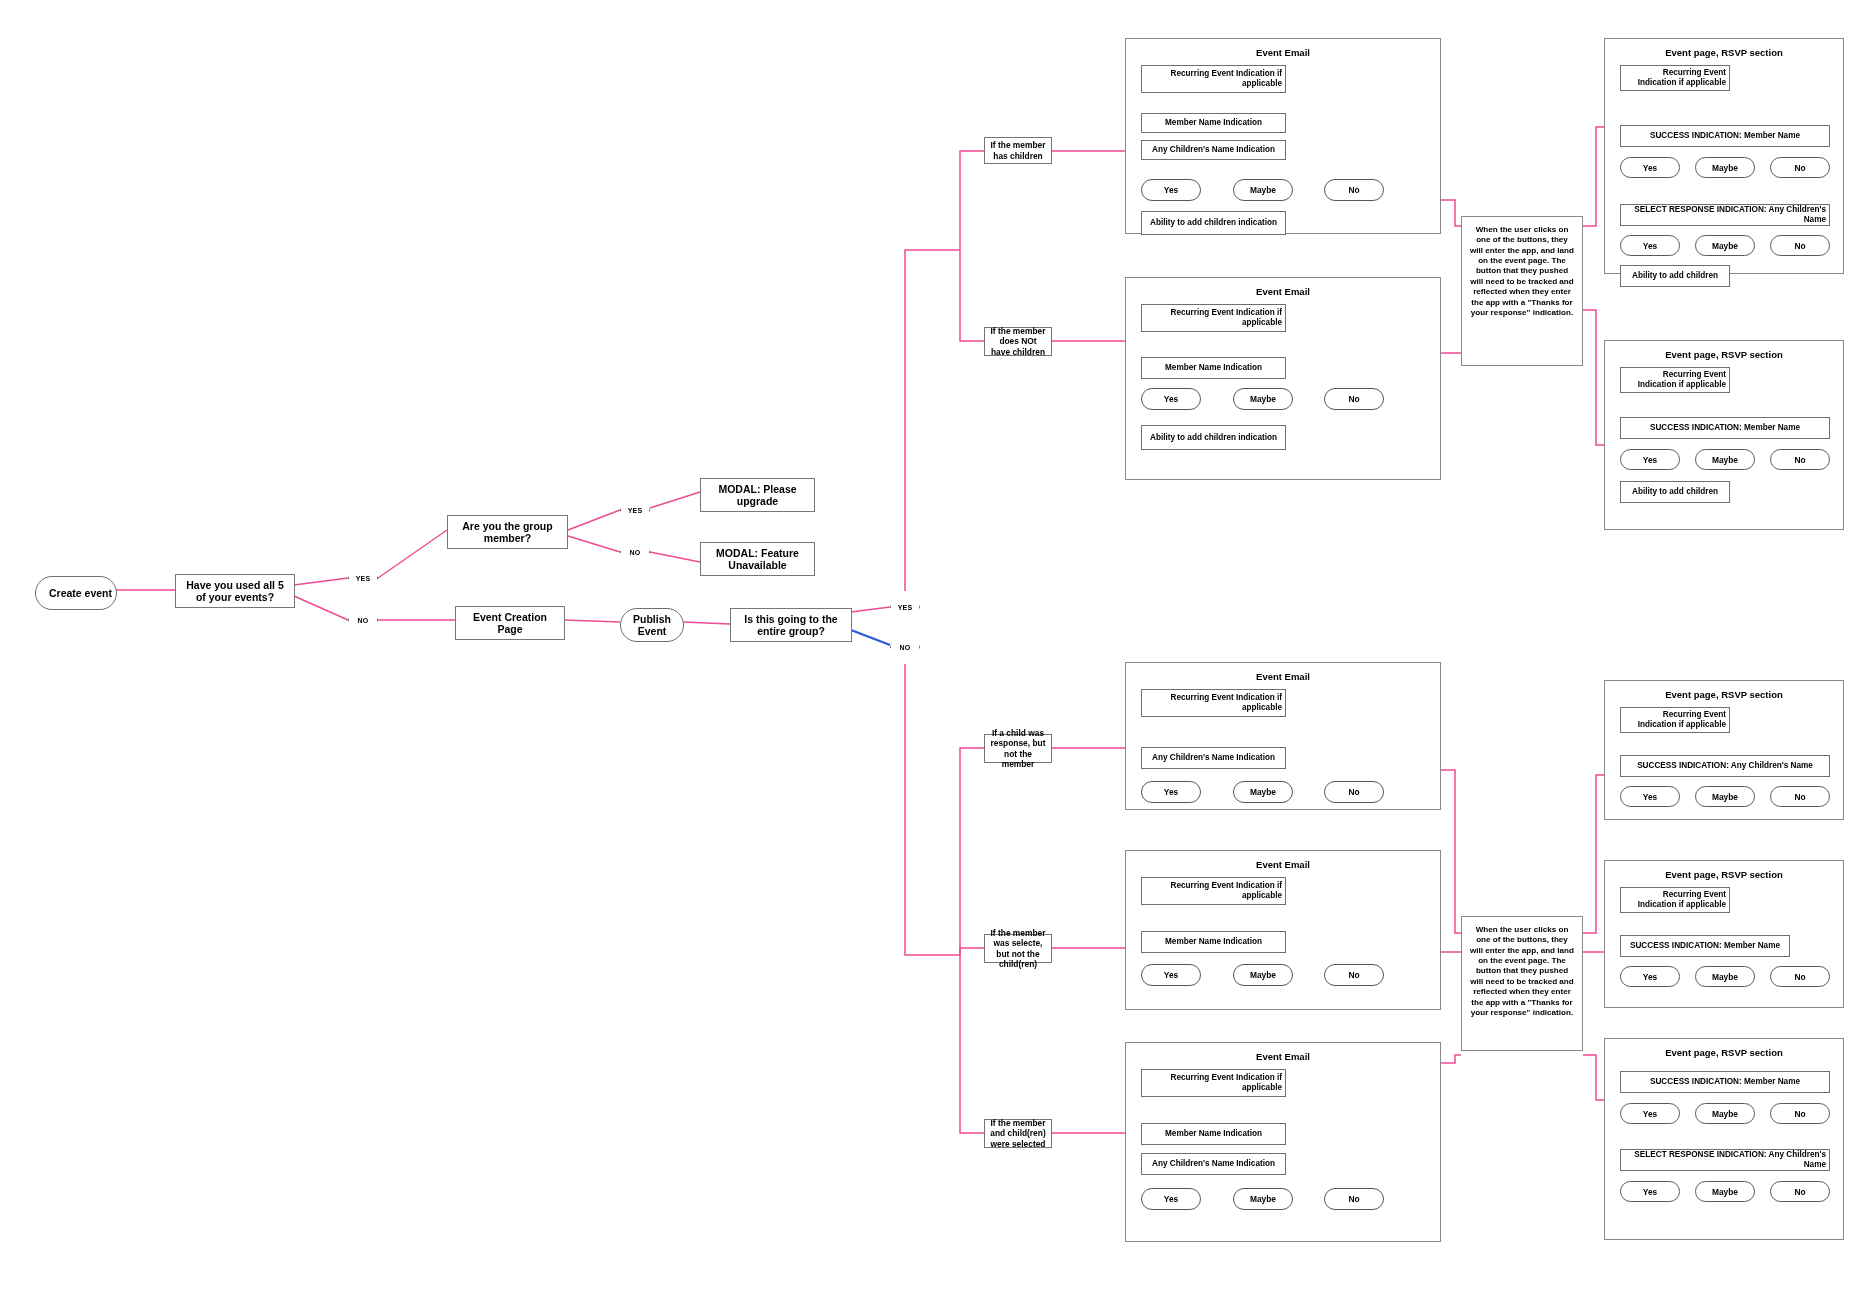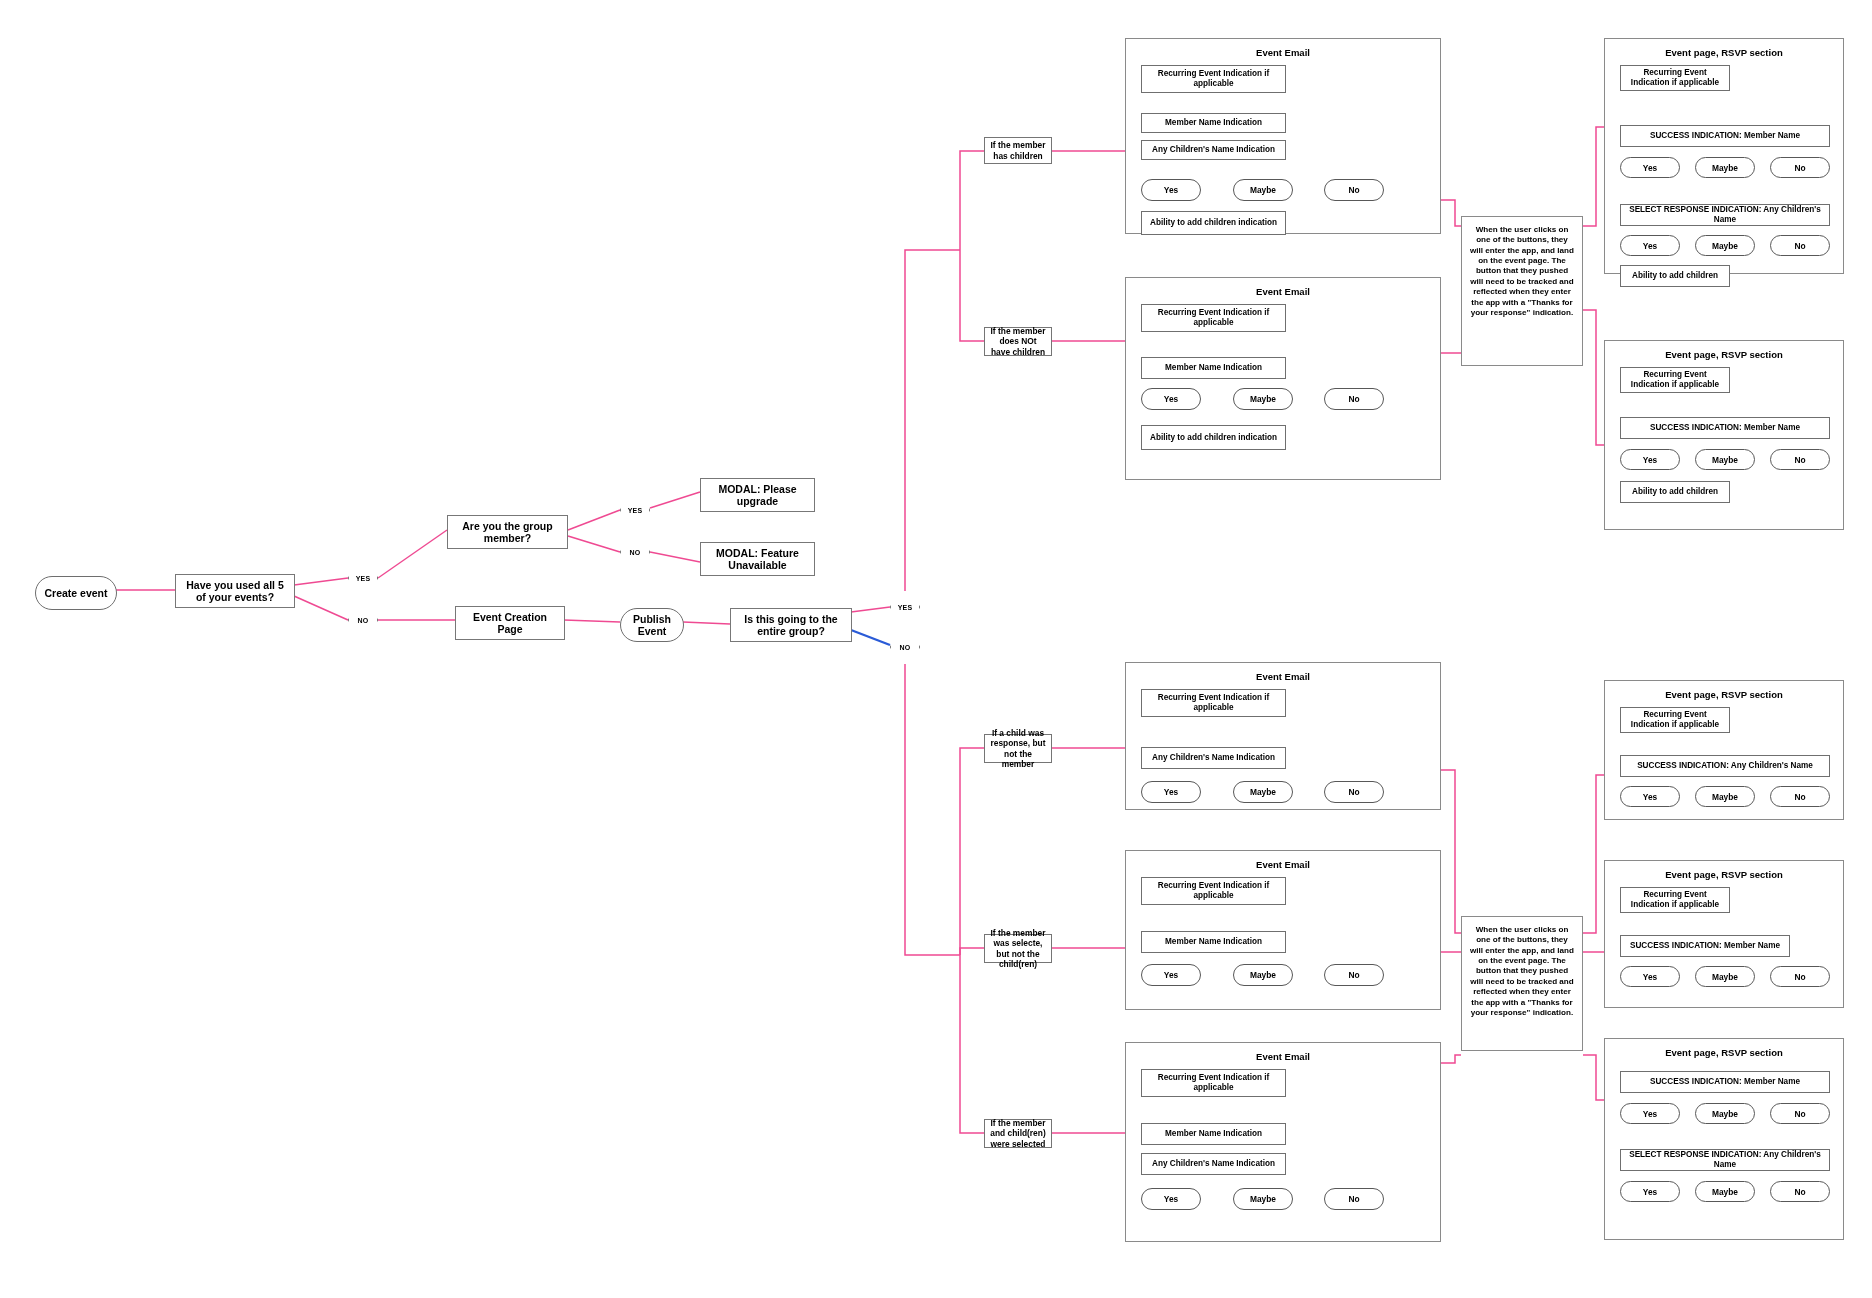--- a/index.html
+++ b/index.html
@@ -37,21 +37,21 @@
     align-items: center;
     justify-content: center;
     text-align: center;
     color: #000000;
     font-weight: bold;
     line-height: 1.18;
     padding: 16px 4px;
     z-index: 3;
   }
   .rect { border-radius: 0; }
-  .pill { border-radius: 999px; }
+  .pill { border-radius: 999px; justify-content: flex-end; }
 
   .terminator {
     font-size: 10.5px;
     border-color: #6e6e6e;
   }
   .process {
     font-size: 10.5px;
   }
 
   
@@ -98,21 +98,21 @@
     color: #000000;
   }
   .field {
     position: absolute;
     box-sizing: border-box;
     background: #ffffff;
     border: 1.3px solid #6f6f6f;
     display: flex;
     align-items: center;
     justify-content: center;
-    text-align: center;
+    text-align: right;
     font-size: 8.2px;
     font-weight: bold;
     color: #000000;
     line-height: 1.2;
     padding: 1px 3px;
   }
   .btn {
     position: absolute;
     box-sizing: border-box;
     background: #ffffff;

